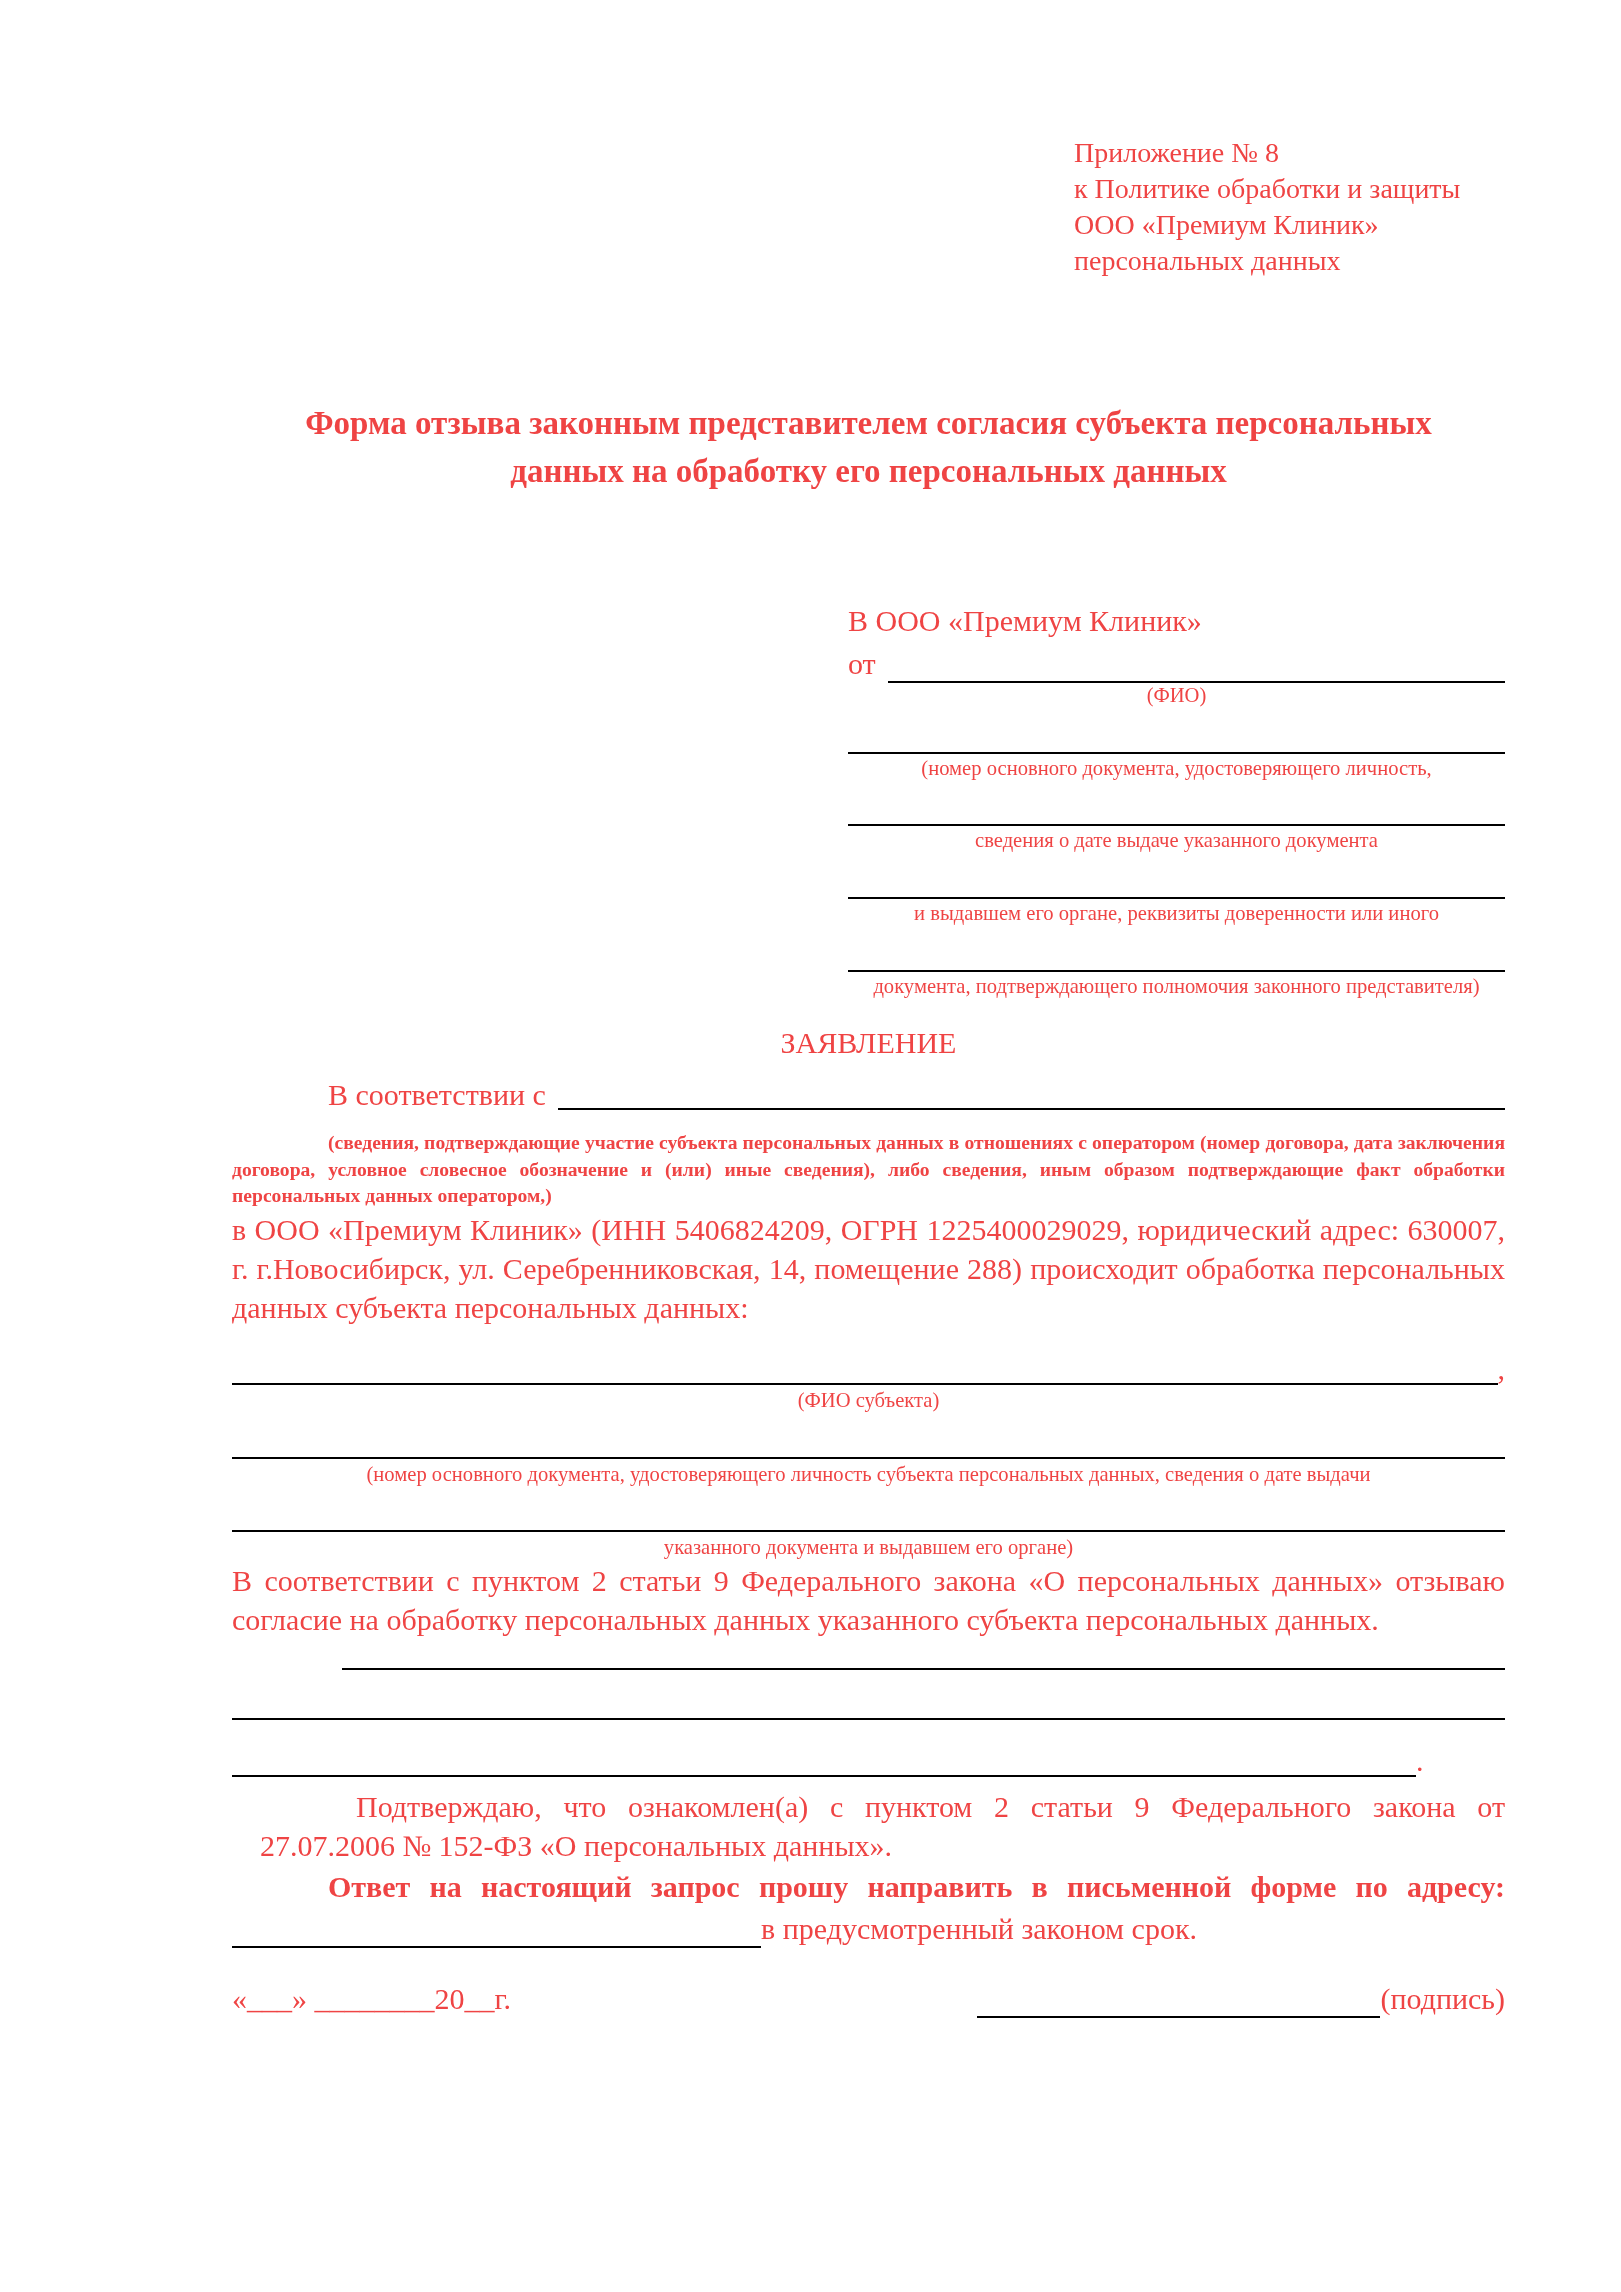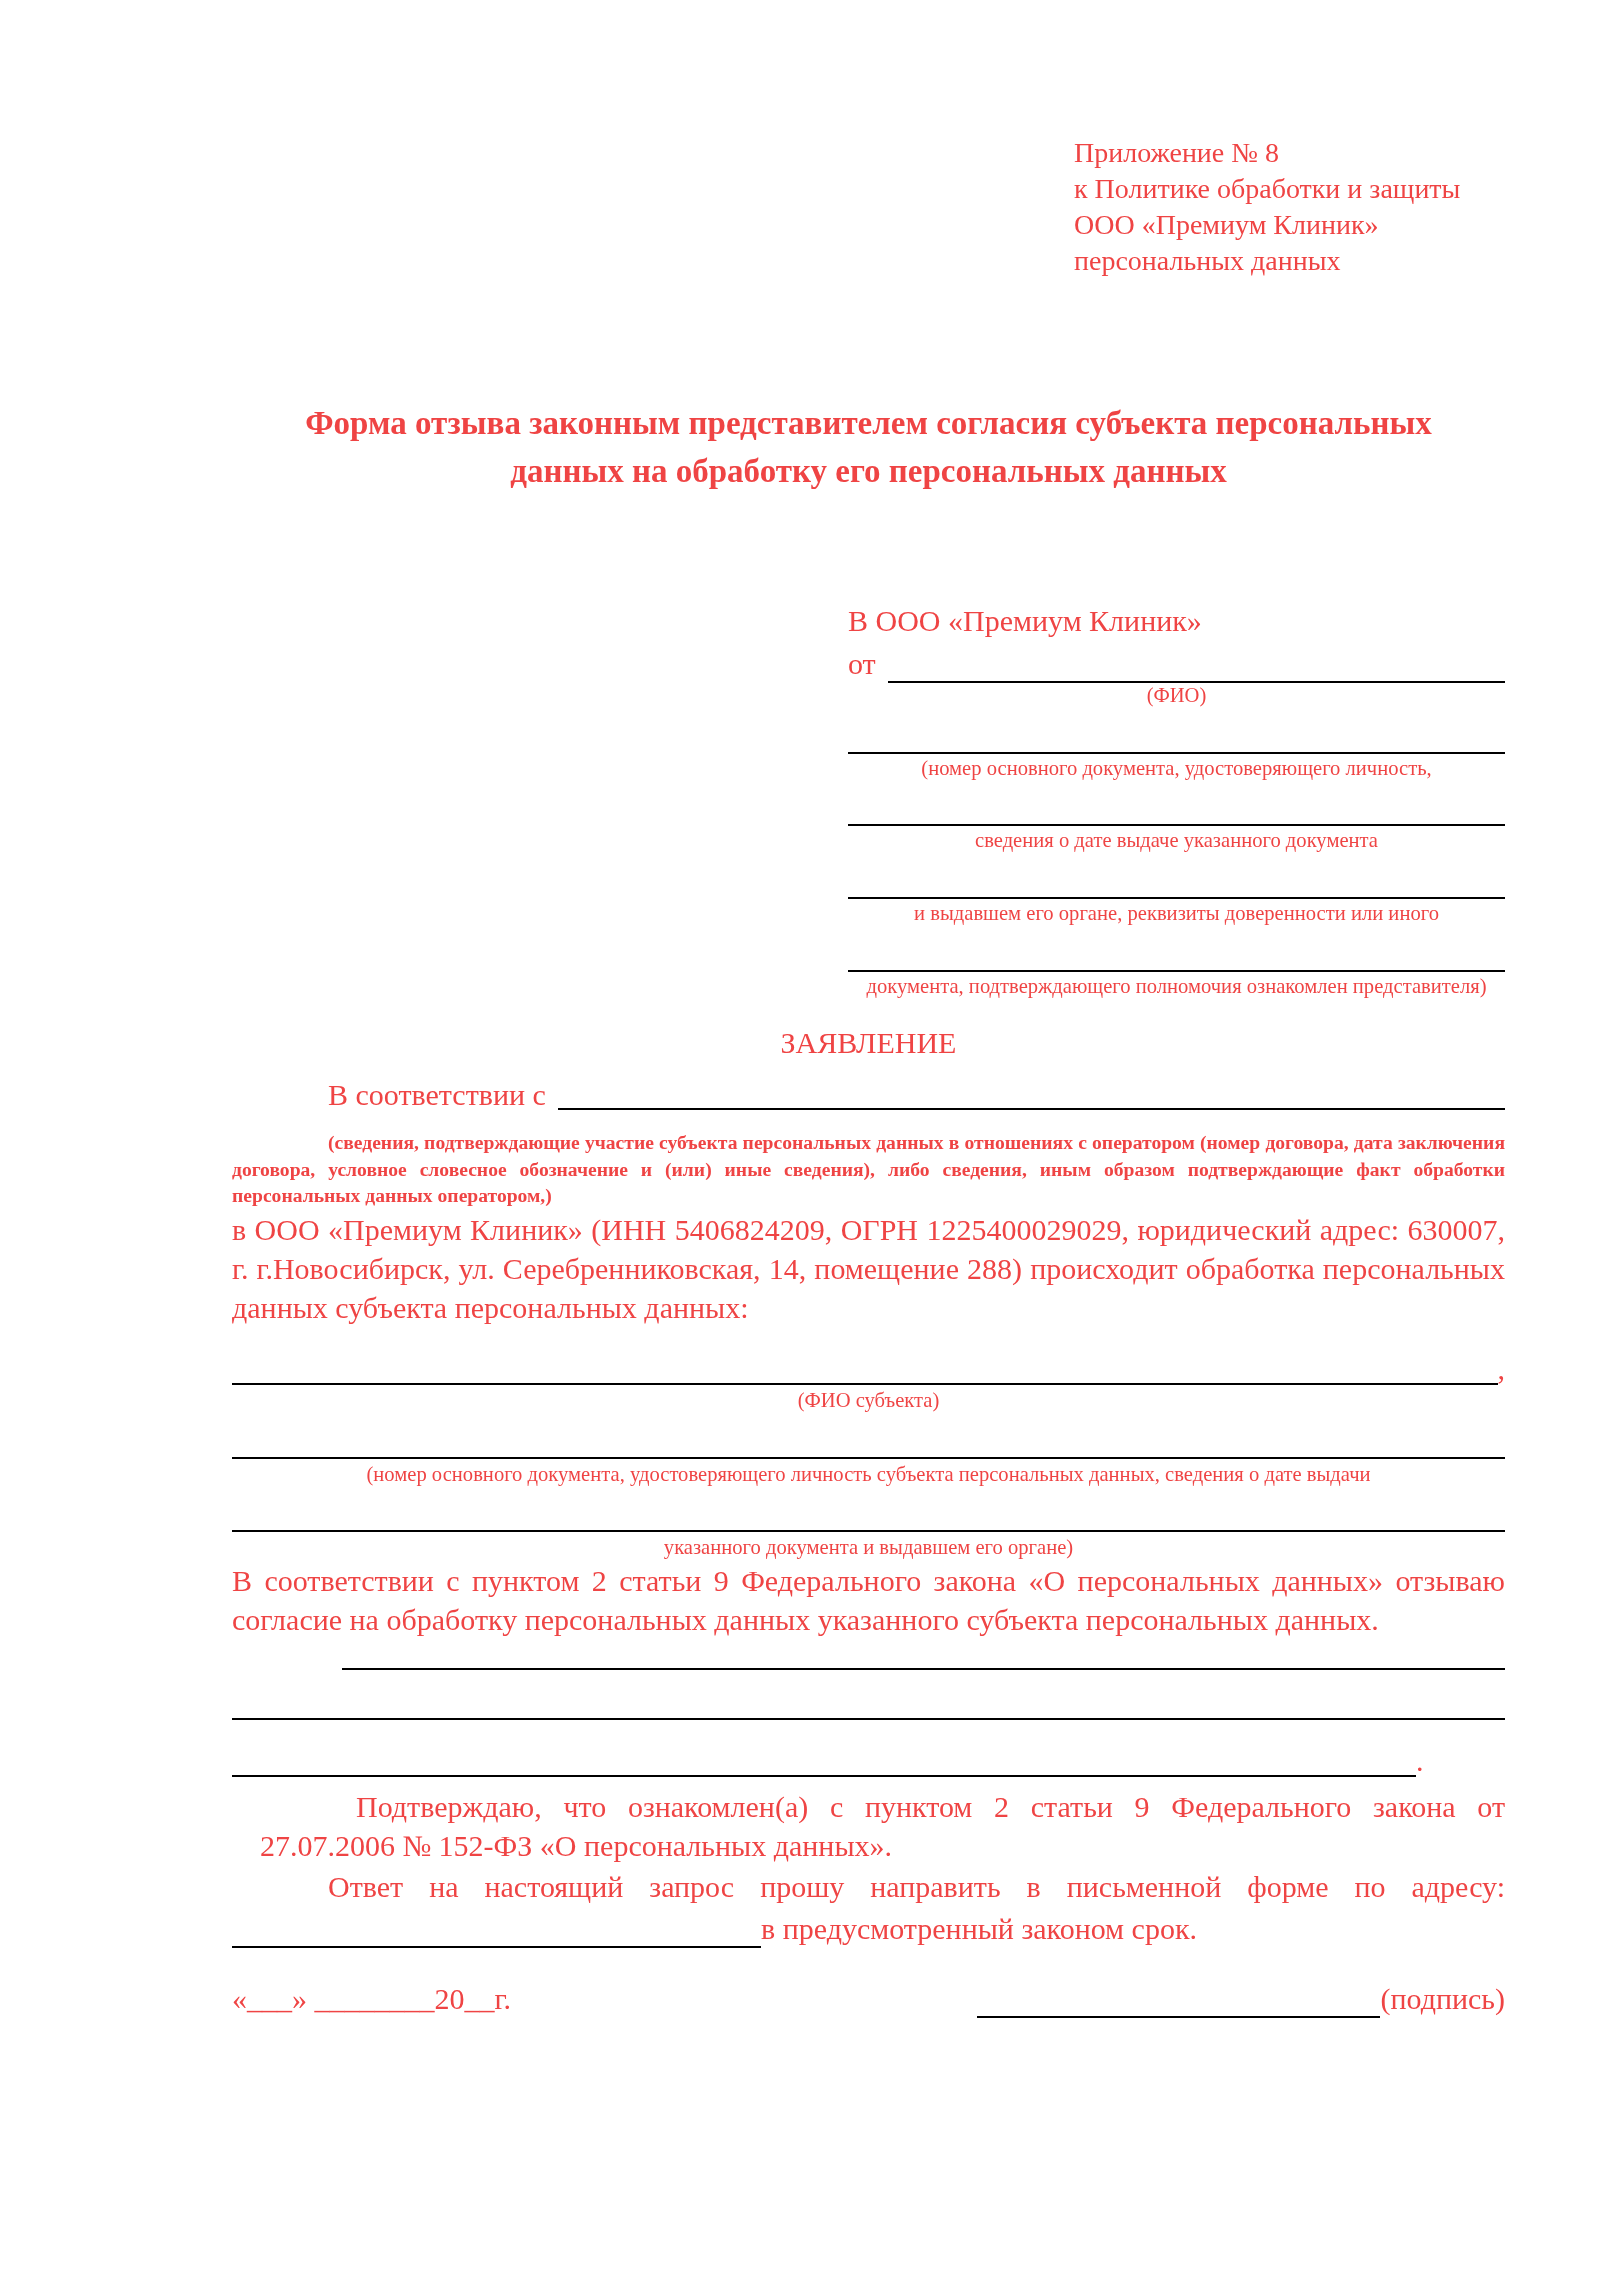--- a/index.html
+++ b/index.html
@@ -98,21 +98,21 @@
     text-indent: 96px;
     font-weight: bold;
   }
   .para {
     margin: 0;
     font-size: 30px;
     line-height: 39px;
     text-align: justify;
   }
   .para.indent { text-indent: 96px; }
-  .para.stretch-last { text-align-last: justify; }
+  .para.stretch-last { text-align-last: justify; font-weight: bold; }
 
   .pairf { margin-top: 25.5px; }
   .linerow {
     display: flex;
     align-items: flex-end;
     font-size: 30px;
     line-height: 33px;
   }
   .linerow .l { border-bottom: 2.9px solid #000; height: 17.6px; }
   .linerow .l.grow { flex: 1; }
@@ -201,21 +201,21 @@
       <div class="pair">
         <div class="bl"></div>
         <div class="caption">сведения о дате выдаче указанного документа</div>
       </div>
       <div class="pair">
         <div class="bl"></div>
         <div class="caption">и выдавшем его органе, реквизиты доверенности или иного</div>
       </div>
       <div class="pair">
         <div class="bl"></div>
-        <div class="caption">документа, подтверждающего полномочия ознакомлен представителя)</div>
+        <div class="caption">документа, подтверждающего полномочия законного представителя)</div>
       </div>
     </div>
 
     <div class="stmt-heading">ЗАЯВЛЕНИЕ</div>
 
     <div class="intro-row">
       <span>В соответствии с</span>
       <span class="fill"></span>
     </div>
 

